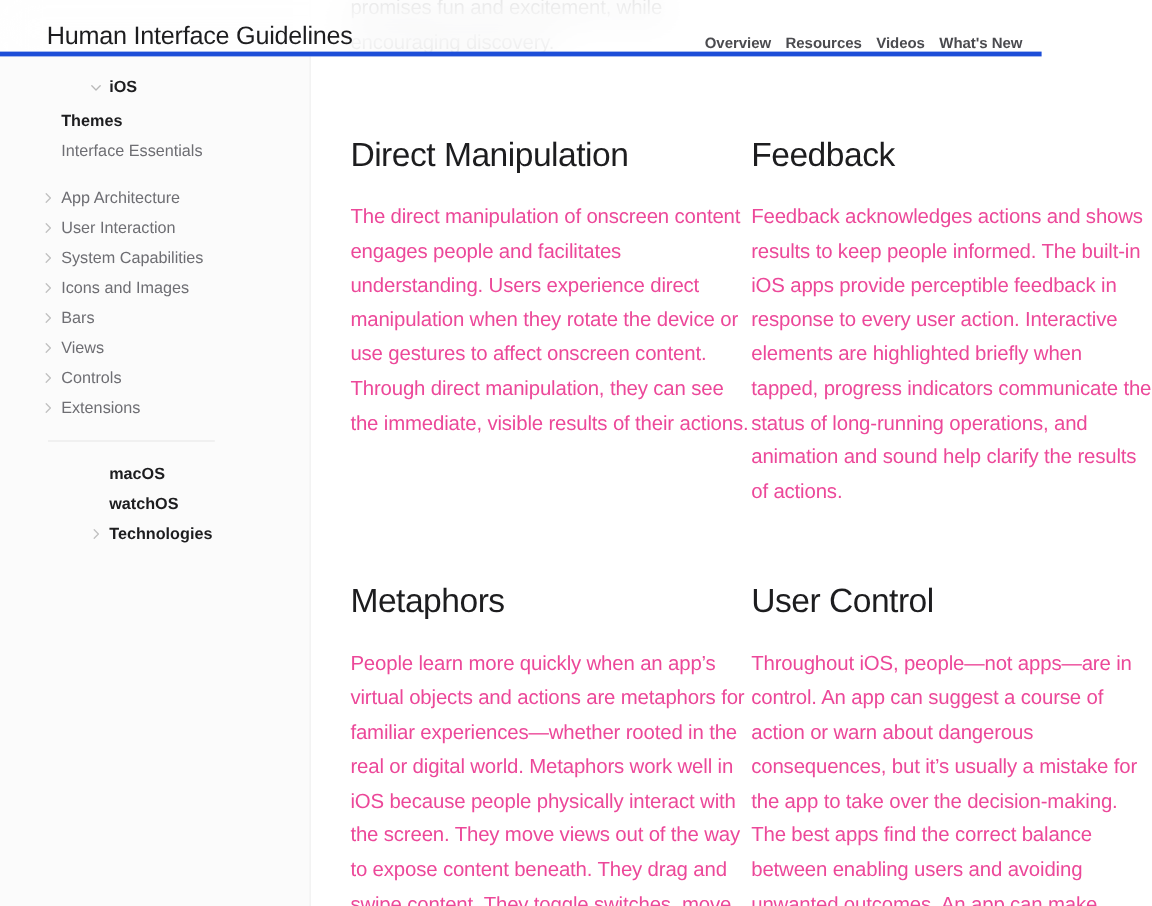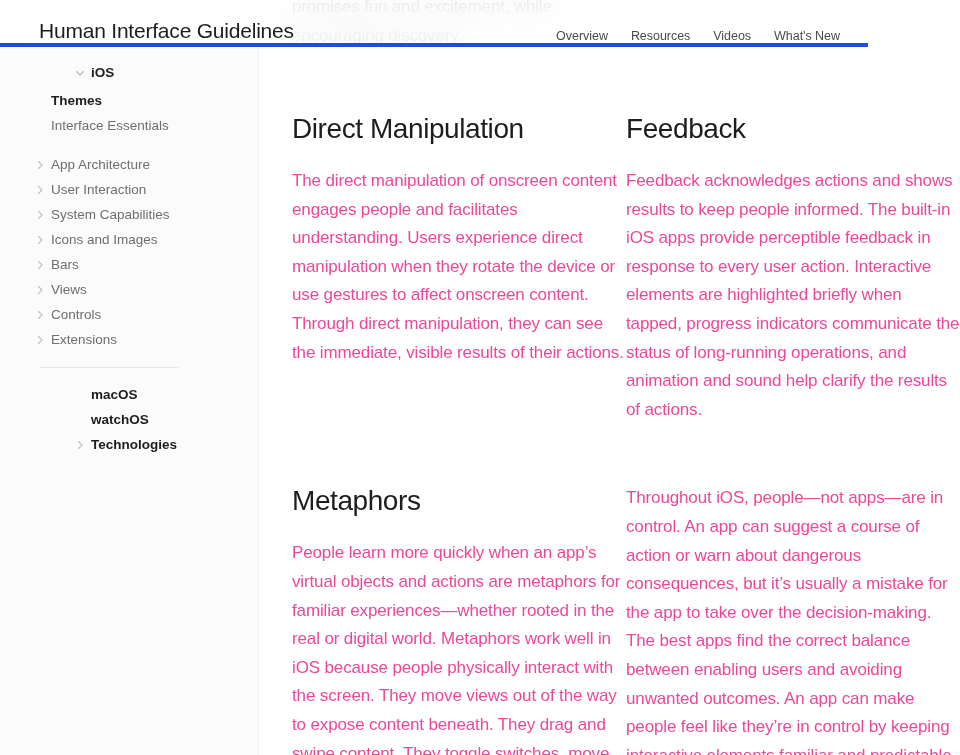--- a/index.html
+++ b/index.html
@@ -176,24 +176,25 @@
     line-height: 24px;
     font-weight: 400;
     color: #1d1d1f;
     letter-spacing: -0.01em;
     white-space: nowrap;
     cursor: pointer;
   }
 
   .header-nav {
     margin-left: auto;
-    margin-right: 28px;
+    margin-right: 16px;
     display: flex;
     align-items: center;
-    gap: 23px;
+    gap: 12px;
+    font-weight: bold;
   }
   .header-nav a {
     font-size: 12.5px;
     color: #4b4b4f;
     text-decoration: none;
     white-space: nowrap;
     cursor: pointer;
     letter-spacing: -0.003em;
   }
 
@@ -352,20 +353,21 @@
         </div>
 
         <div class="block-gap-2"></div>
 
         <div class="cols">
           <div class="col">
             <h2 class="sec-title">Metaphors</h2>
             <p class="body">People learn more quickly when an app’s virtual objects and actions are metaphors for familiar experiences—whether rooted in the real or digital world. Metaphors work well in iOS because people physically interact with the screen. They move views out of the way to expose content beneath. They drag and swipe content. They toggle switches, move sliders, and scroll through picker values. They even flick through pages of books and magazines.</p>
           </div>
           <div class="col">
+            <h2 class="sec-title">User Control</h2>
             <p class="body">Throughout iOS, people—not apps—are in control. An app can suggest a course of action or warn about dangerous consequences, but it’s usually a mistake for the app to take over the decision-making. The best apps find the correct balance between enabling users and avoiding unwanted outcomes. An app can make people feel like they’re in control by keeping interactive elements familiar and predictable, confirming destructive actions, and making it easy to cancel operations.</p>
           </div>
         </div>
 
       </div>
     </main>
   </div>
 
   <header class="header">
     <div class="header-title">Human Interface Guidelines</div>

